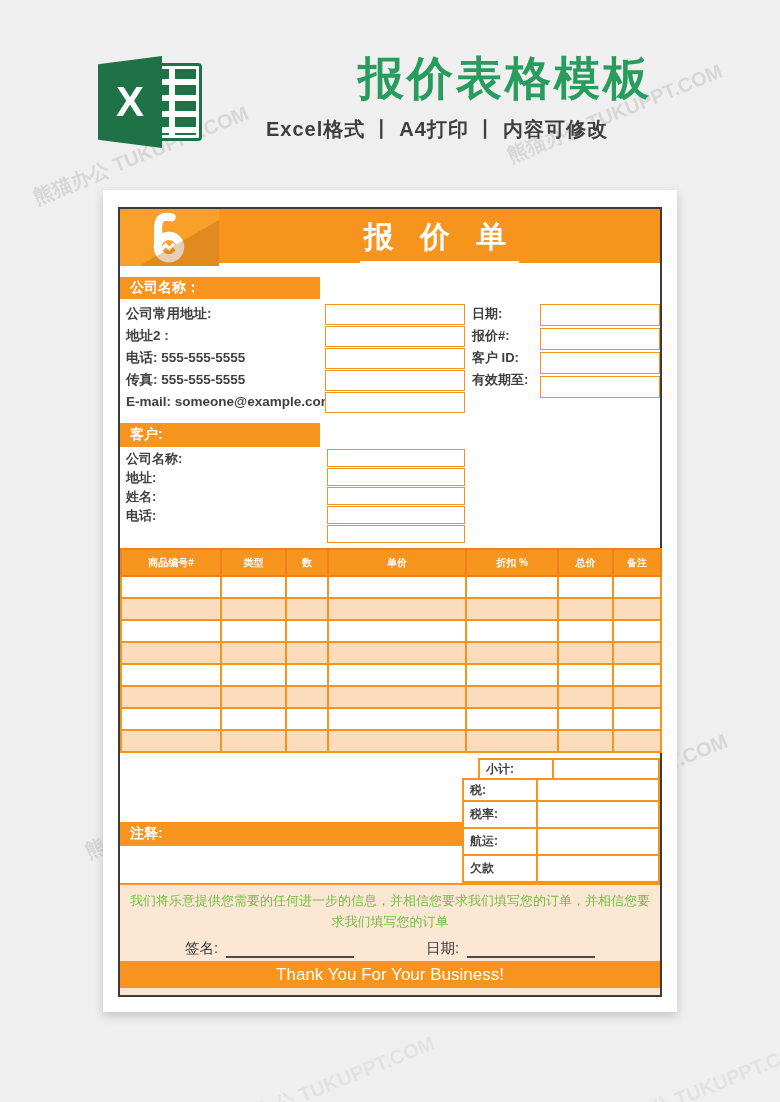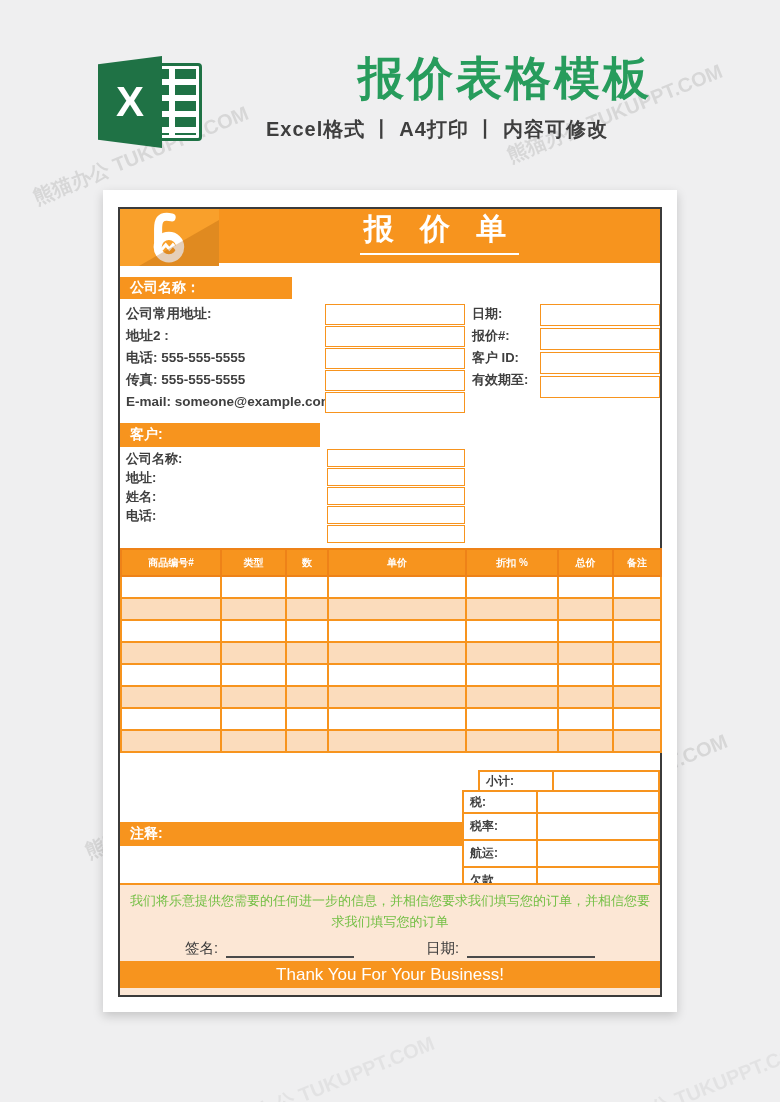--- a/index.html
+++ b/index.html
@@ -32,27 +32,27 @@
   .content{position:absolute;left:15px;top:17px;width:544px;height:790px;
            border:2px solid #3b3b3b;box-sizing:border-box;background:#fff;}
   .inner{position:relative;width:540px;height:786px;}
 
   .banner{position:absolute;left:0;top:0;width:540px;height:54px;background:#F7941E;}
   .logo{position:absolute;left:0;top:0;width:99px;height:57px;background:#F9A02B;overflow:hidden;z-index:2;}
   .logo::after{content:"";position:absolute;right:0;bottom:0;width:80px;height:46px;
                background:rgba(160,82,5,.28);clip-path:polygon(100% 0,100% 100%,0 100%);}
   .logo svg{position:absolute;left:20px;top:3px;}
   .doc-title{position:absolute;left:99px;top:0;width:441px;height:54px;
-             display:flex;align-items:flex-start;justify-content:center;}
+             display:flex;align-items:flex-end;justify-content:center;}
   .doc-title span{color:#fff;font-size:30px;font-weight:bold;letter-spacing:9px;
                   border-bottom:2px solid #fff;padding:0 4px 3px;}
 
   .sec-bar{position:absolute;background:#F7941E;color:#fff;font-weight:bold;font-size:14px;
            padding-left:10px;box-sizing:border-box;display:flex;align-items:center;}
-  #company-bar{left:0;top:68px;width:172px;height:22px;}
+  #company-bar{left:0;top:68px;width:200px;height:22px;}
   #customer-bar{left:0;top:214px;width:200px;height:24px;}
   #notes-bar{left:0;top:569px;width:342px;height:24px;z-index:2;margin-top:44px;}
 
   .frow-label{height:22px;line-height:22px;font-size:13.5px;font-weight:bold;color:#3f3f3f;white-space:nowrap;}
   #company-labels{position:absolute;left:6px;top:94px;width:240px;}
   #company-boxes{position:absolute;left:205px;top:95px;width:140px;}
   .fbox{height:19px;border:1px solid #F7941E;background:#fff;margin-bottom:1px;}
   #meta-labels{position:absolute;left:352px;top:94px;width:82px;}
   #meta-labels .frow-label{font-size:13px;}
   #meta-boxes{position:absolute;left:420px;top:95px;width:120px;}
@@ -64,21 +64,21 @@
   #customer-boxes .fbox{height:16px;margin-bottom:1px;}
 
   .items{position:absolute;left:0;top:339px;width:540px;border-collapse:collapse;table-layout:fixed;}
   .items th{background:#F7941E;color:#fff;font-size:10px;font-weight:bold;height:25px;
             border:2px solid #ee8218;text-align:center;padding:0;}
   .items td{height:20px;border:2px solid #F7941E;padding:0;background:#fff;}
   .items tr.alt td{background:#FBDCBC;}
 
   #summary{position:absolute;left:342px;top:549px;width:198px;}
   .srow{display:flex;margin-top:-2px;}
-  .srow:first-child{margin-top:12px;padding-left:16px;}
+  .srow:first-child{margin-top:0;padding-left:16px;}
   .slabel{width:76px;box-sizing:border-box;border:2px solid #F7941E;background:#fff;
           font-size:12px;font-weight:bold;color:#3f3f3f;padding-left:6px;
           display:flex;align-items:center;}
   .sval{flex:1;box-sizing:border-box;border:2px solid #F7941E;border-left:none;background:#fff;}
 
   #footer{position:absolute;left:0;top:674px;width:540px;height:112px;background:#FCE7D5;
           border-top:2px solid #F7941E;box-sizing:border-box;}
   .msg{margin:5px auto 0;width:528px;text-align:center;color:#72BF44;font-size:13px;line-height:21px;}
   .sig-row{margin-top:7px;display:flex;justify-content:center;gap:72px;
            font-size:14.5px;color:#3a3a3a;}

